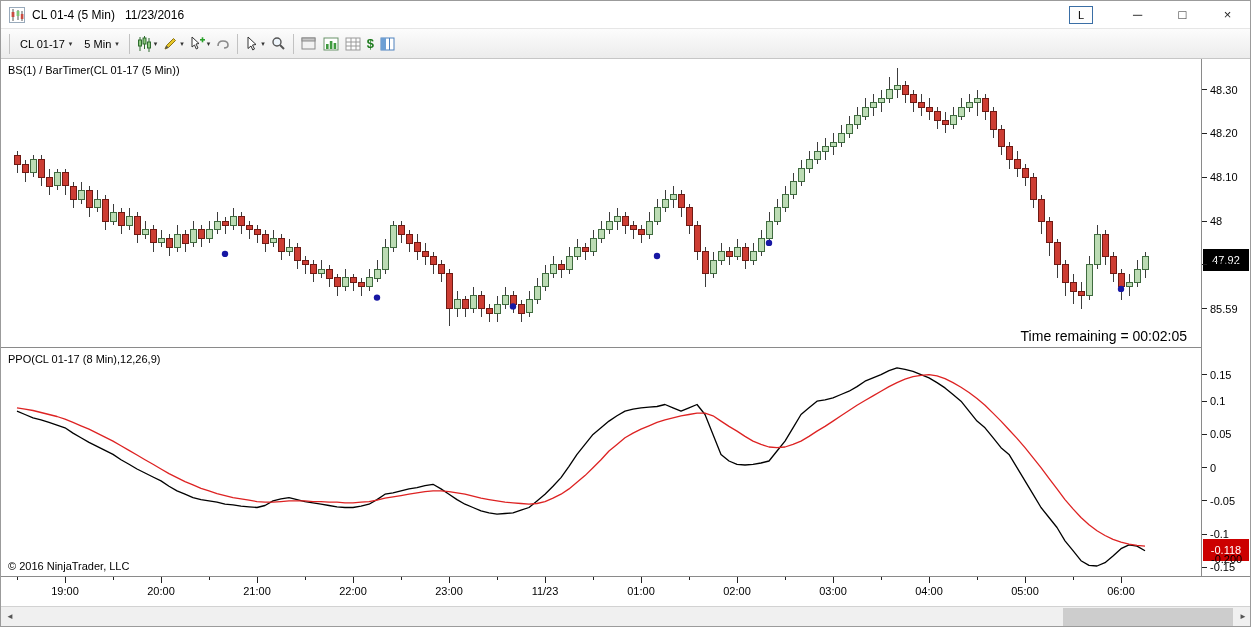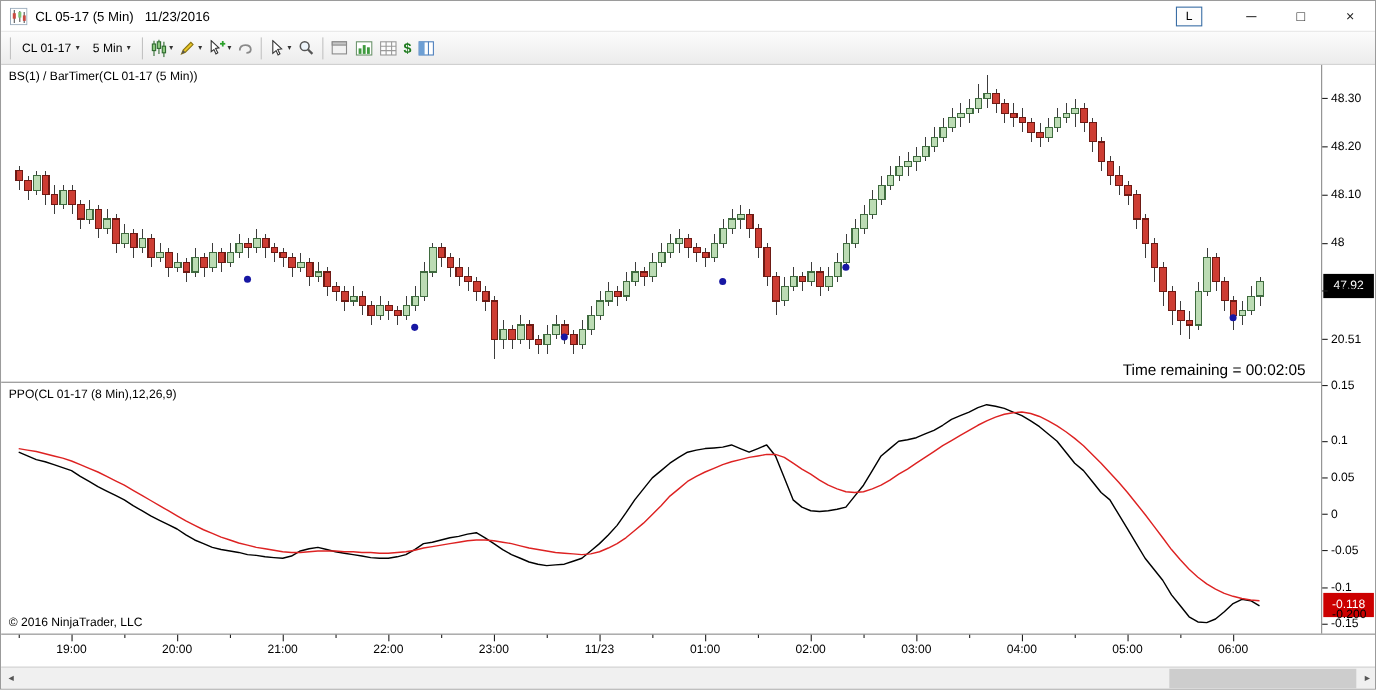--- a/index.html
+++ b/index.html
@@ -62,21 +62,21 @@
   <div class="titlebar">
     <svg class="app-icon" viewBox="0 0 16 16">
       <rect x="0.5" y="0.5" width="15" height="15" fill="#fff" stroke="#9ab"></rect>
       <line x1="4" y1="2" x2="4" y2="14" stroke="#555" stroke-width="1"></line>
       <rect x="2.6" y="5" width="2.8" height="5" fill="#c94b42"></rect>
       <line x1="9" y1="3" x2="9" y2="13" stroke="#555" stroke-width="1"></line>
       <rect x="7.6" y="4" width="2.8" height="5" fill="#7cc576"></rect>
       <line x1="13" y1="4" x2="13" y2="14" stroke="#555" stroke-width="1"></line>
       <rect x="11.8" y="7" width="2.6" height="5" fill="#c94b42"></rect>
     </svg>
-    <span class="title-text">CL 05-17 (5 Min)</span>
+    <span class="title-text">CL 01-4 (5 Min)</span>
     <span class="title-date">11/23/2016</span>
     <div class="titlebar-right">
       <div class="link-btn">L</div>
       <div class="win-btn">─</div>
       <div class="win-btn">□</div>
       <div class="win-btn">×</div>
     </div>
   </div>
 
   <div class="toolbar">
@@ -489,22 +489,22 @@
       </div>
       <div class="badge" id="ppo-badge" style="top: 480.087px; background: rgb(204, 0, 0);">
         <span>-0.118</span>
       </div>
       <div class="plain-label" id="ppo-last-label" style="top: 493.741px;">-0.200</div>
     <div class="ytick" style="top: 24.1515px;">48.30</div>
         <div class="ytick" style="top: 67.9394px;">48.20</div>
         <div class="ytick" style="top: 111.727px;">48.10</div>
         <div class="ytick" style="top: 155.515px;">48</div>
         <div class="ytick" style="top: 199.303px;">47.90</div>
-        <div class="ytick" style="top: 243.091px;">20.51</div>
-        <div class="ytick" style="top: 285px;">0.15</div>
+        <div class="ytick" style="top: 243.091px;">85.59</div>
+        <div class="ytick" style="top: 309px;">0.15</div>
         <div class="ytick" style="top: 335.678px;">0.1</div>
         <div class="ytick" style="top: 368.914px;">0.05</div>
         <div class="ytick" style="top: 402.15px;">0</div>
         <div class="ytick" style="top: 435.386px;">-0.05</div>
         <div class="ytick" style="top: 468.622px;">-0.1</div>
         <div class="ytick" style="top: 501.859px;">-0.15</div>
       </div>
 
     <div class="x-axis" id="x-axis">
         <div class="xtick" style="left: 64px; height: 6px;"></div>

